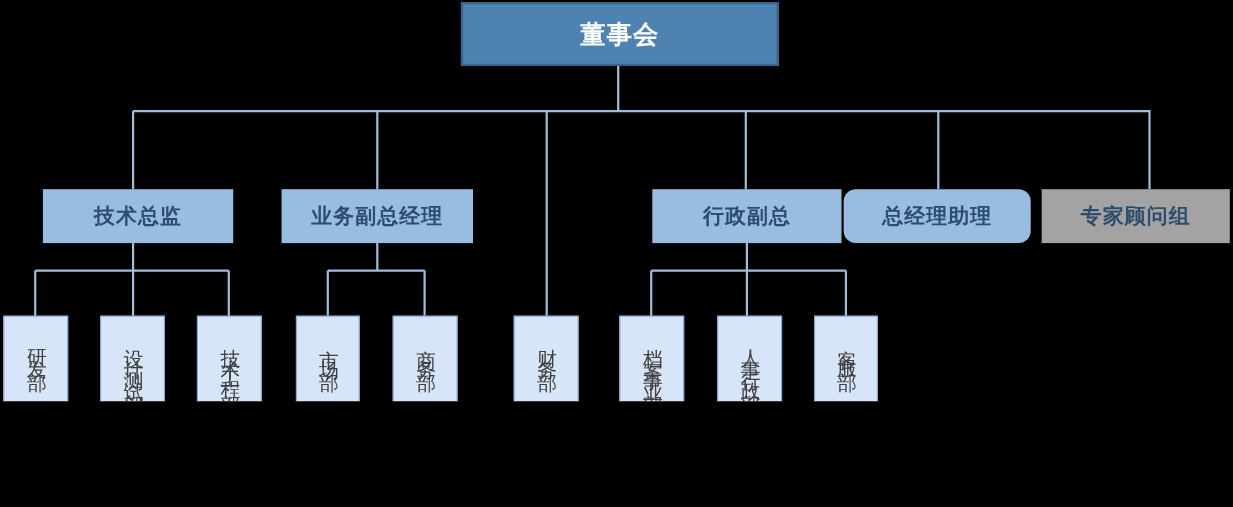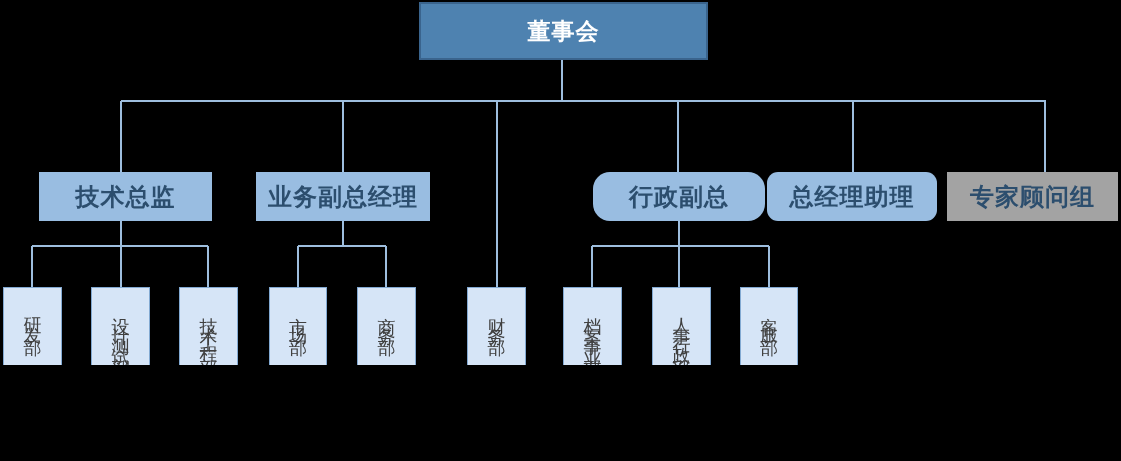--- a/index.html
+++ b/index.html
@@ -19,25 +19,25 @@
   .l1 {
     left: 419px; top: 2px; width: 289px; height: 58px;
     background: #4E82B0; border: 2px solid #3A648D;
     color: #FFFFFF; font-size: 23px; font-weight: bold; letter-spacing: 1px;
   }
 
   
   .l2 {
     top: 172px; height: 49px;
     background: #99BDE1;
-    color: #2C4E6E; font-size: 24px; font-weight: bold; letter-spacing: 1px;
+    color: #2C4E6E; font-size: 19px; font-weight: bold; letter-spacing: 1px;
   }
   #n-m0 { left: 39px;  width: 173px; }
   #n-m1 { left: 256px; width: 174px; }
-  #n-m2 { left: 593px; width: 172px; border-radius: 17px; }
+  #n-m2 { left: 593px; width: 172px; }
   #n-m3 { left: 767px; width: 170px; border-radius: 11px; }
   #n-m4 { left: 947px; width: 171px; }
 
   
   .l3 {
     top: 287px; height: 167px;
     background: #D6E5F7; border: 1px solid #82A9D2;
     align-items: flex-start;
   }
   .vtext {

